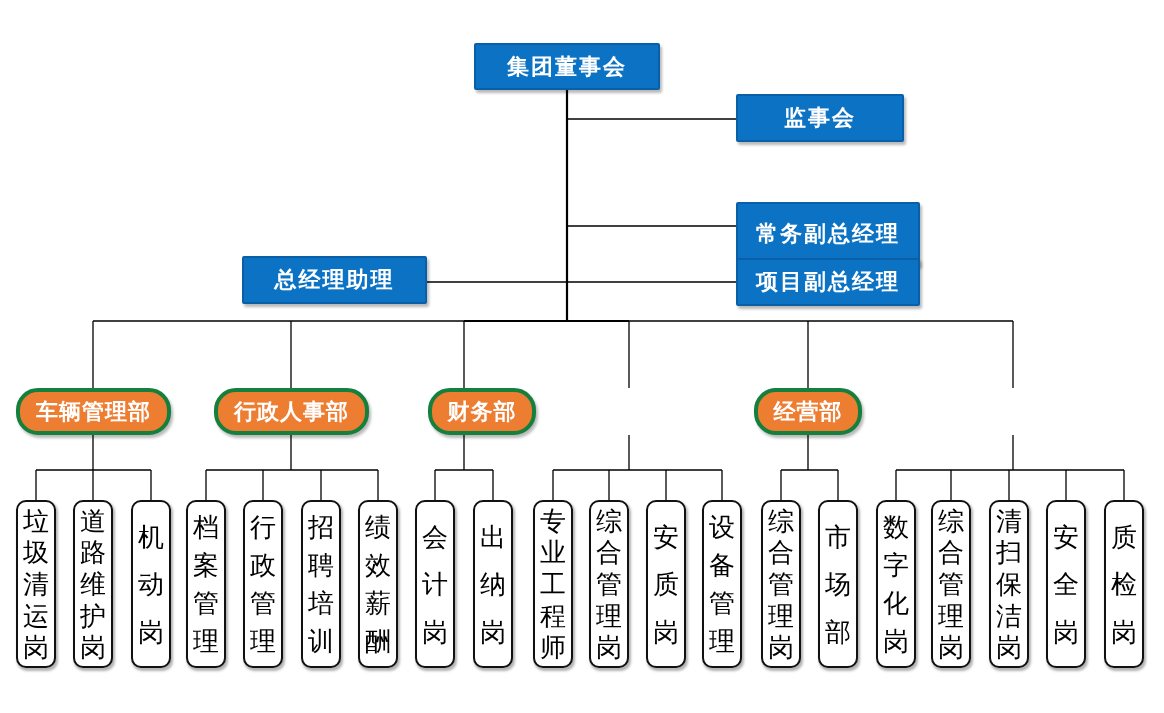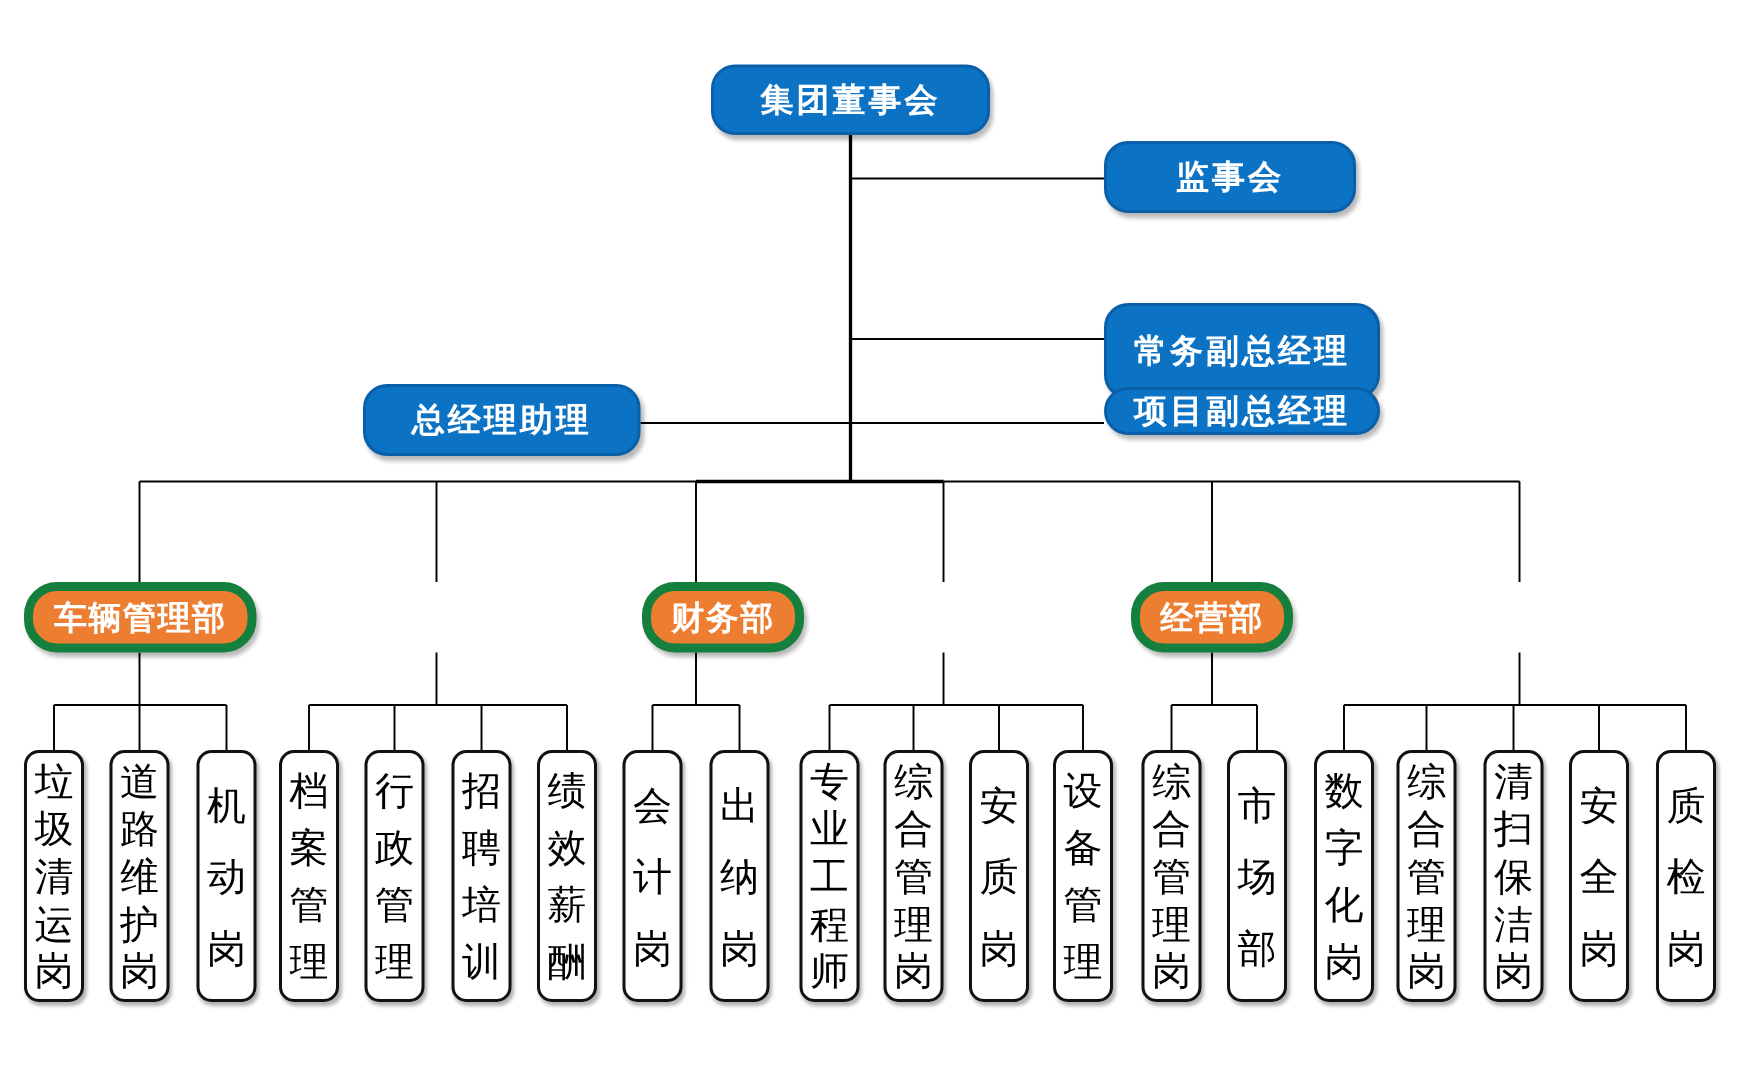--- a/index.html
+++ b/index.html
@@ -6,26 +6,26 @@
   .stage{
     position:relative;width:1164px;height:713px;background:#ffffff;
     font-family:"Liberation Sans","DejaVu Sans",sans-serif;overflow:hidden;
   }
   .connectors{position:absolute;left:0;top:0;width:1164px;height:713px;}
   .node{
     position:absolute;display:flex;align-items:center;justify-content:center;
     box-sizing:border-box;text-align:center;
   }
   .node-blue{
-    background:#0B72C4;border:2px solid #0A60A8;border-radius:16px;
+    background:#0B72C4;border:2px solid #0A60A8;border-radius:2px;
     color:#ffffff;font-weight:bold;font-size:22px;letter-spacing:2px;
     box-shadow:2px 3px 3px rgba(0,0,0,0.28);
   }
   .node-dept{
-    background:#ED7D31;border:6px solid #15803d;border-radius:22px;
+    background:#ED7D31;border:4px solid #15803d;border-radius:22px;
     color:#ffffff;font-weight:bold;font-size:22px;letter-spacing:1px;
     box-shadow:2px 3px 3px rgba(0,0,0,0.28);
   }
   .node-pos{
     background:#ffffff;border:2px solid #111111;border-radius:10px;
     top:500px;width:40px;height:168px;
     box-shadow:1.5px 2.5px 2.5px rgba(0,0,0,0.3);
   }
   .vtext{
     display:flex;flex-direction:column;justify-content:space-evenly;align-items:center;
@@ -93,23 +93,24 @@
       <line x1="1009" y1="470" x2="1009" y2="500"></line>
       <line x1="1066" y1="470" x2="1066" y2="500"></line>
       <line x1="1124" y1="470" x2="1124" y2="500"></line>
     </g>
   </svg>
 
   <div class="node node-blue" style="left:474px;top:43px;width:186px;height:47px">集团董事会</div>
   <div class="node node-blue" style="left:736px;top:94px;width:168px;height:48px">监事会</div>
   <div class="node node-blue" style="left:736px;top:202px;width:184px;height:64px">常务副总经理</div>
   <div class="node node-blue" style="left:242px;top:256px;width:185px;height:48px">总经理助理</div>
-  <div class="node node-blue" style="left:736px;top:258px;width:184px;height:32px">项目副总经理</div>
+  <div class="node node-blue" style="left:736px;top:258px;width:184px;height:48px">项目副总经理</div>
 
   <div class="node node-dept" style="left:16px;top:388px;width:155px;height:47px">车辆管理部</div>
+  <div class="node node-dept" style="left:214px;top:388px;width:155px;height:47px">行政人事部</div>
   <div class="node node-dept" style="left:428px;top:388px;width:108px;height:47px">财务部</div>
   <div class="node node-dept" style="left:754px;top:388px;width:108px;height:47px">经营部</div>
 
   <div class="node node-pos" style="left:16px">
     <span class="vtext">
         <span>垃</span>
         <span>圾</span>
         <span>清</span>
         <span>运</span>
         <span>岗</span>

